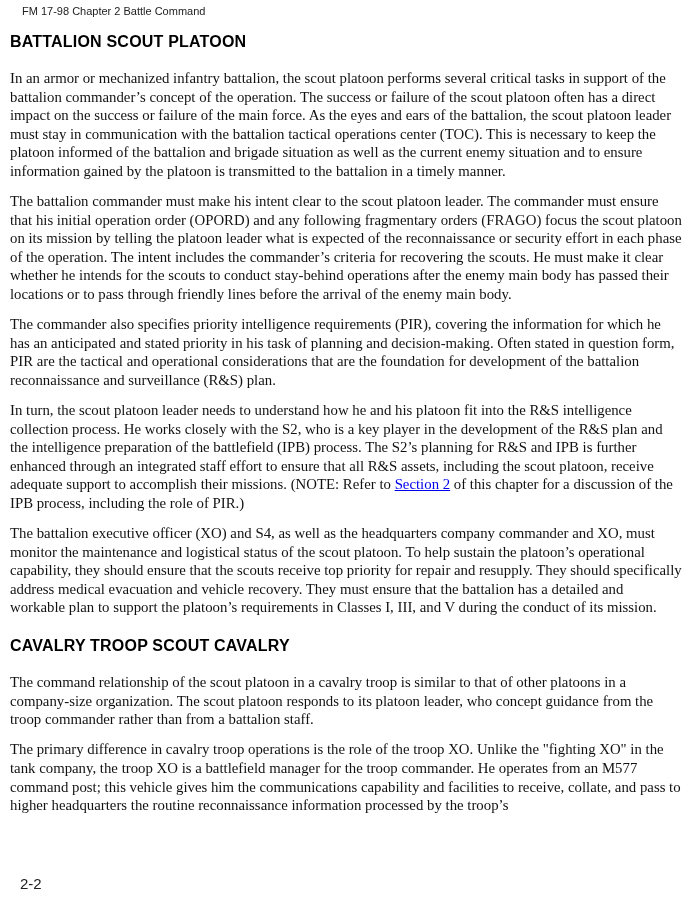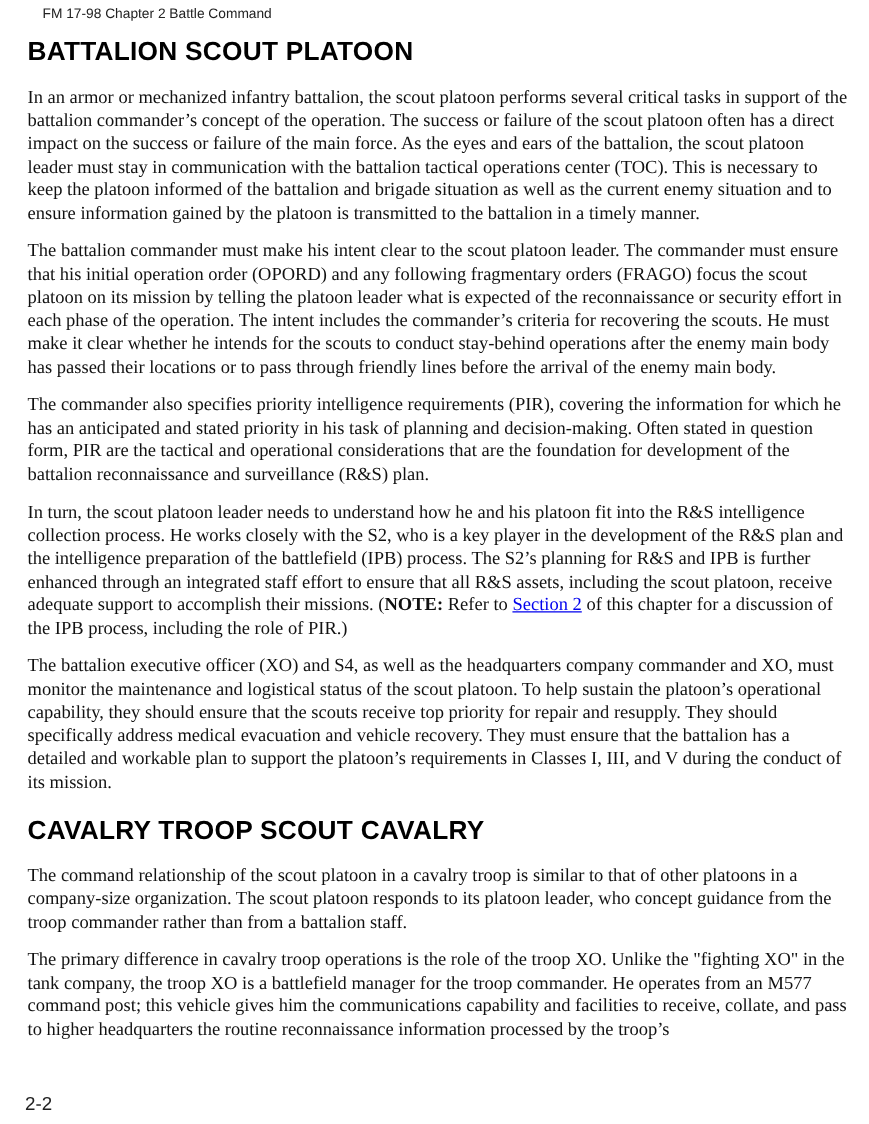--- a/index.html
+++ b/index.html
@@ -7,52 +7,52 @@
     --link:#0000ee;
     --bg:#ffffff;
   }
   html,body{margin:0;padding:0;background:var(--bg);}
   .page{
     position:relative;
     width:695px;
     height:899px;
     box-sizing:border-box;
     background:var(--bg);
-    padding:5px 13px 0 22px;
+    padding:5px 13px 0 10px;
     overflow:hidden;
     color:var(--text);
   }
   .doc-ref{
     font-family:"Liberation Sans", sans-serif;
     font-size:11px;
     color:#222;
     margin:0 0 0 12px;
     line-height:13px;
   }
   h1{
     font-family:"Liberation Sans", sans-serif;
     font-weight:bold;
-    font-size:21px;
+    font-size:16px;
     letter-spacing:0.2px;
     color:#000;
     margin:12px 0 15px 0;
     line-height:24px;
   }
   h1.second{
     margin-top:17px;
   }
   p{
     font-family:"Liberation Serif", serif;
     font-size:14.8px;
     line-height:18.6px;
     color:var(--text);
     margin:0 0 11.5px 0;
     max-width:680px;
   }
-  p b{font-weight:bold;}
+  p b{font-weight:normal;}
   a.doc-link{
     color:var(--link);
     text-decoration:underline;
     cursor:pointer;
     font-family:Liberation Serif, serif;
   }
   .page-number{
     position:absolute;
     left:20px;
     bottom:7px;

